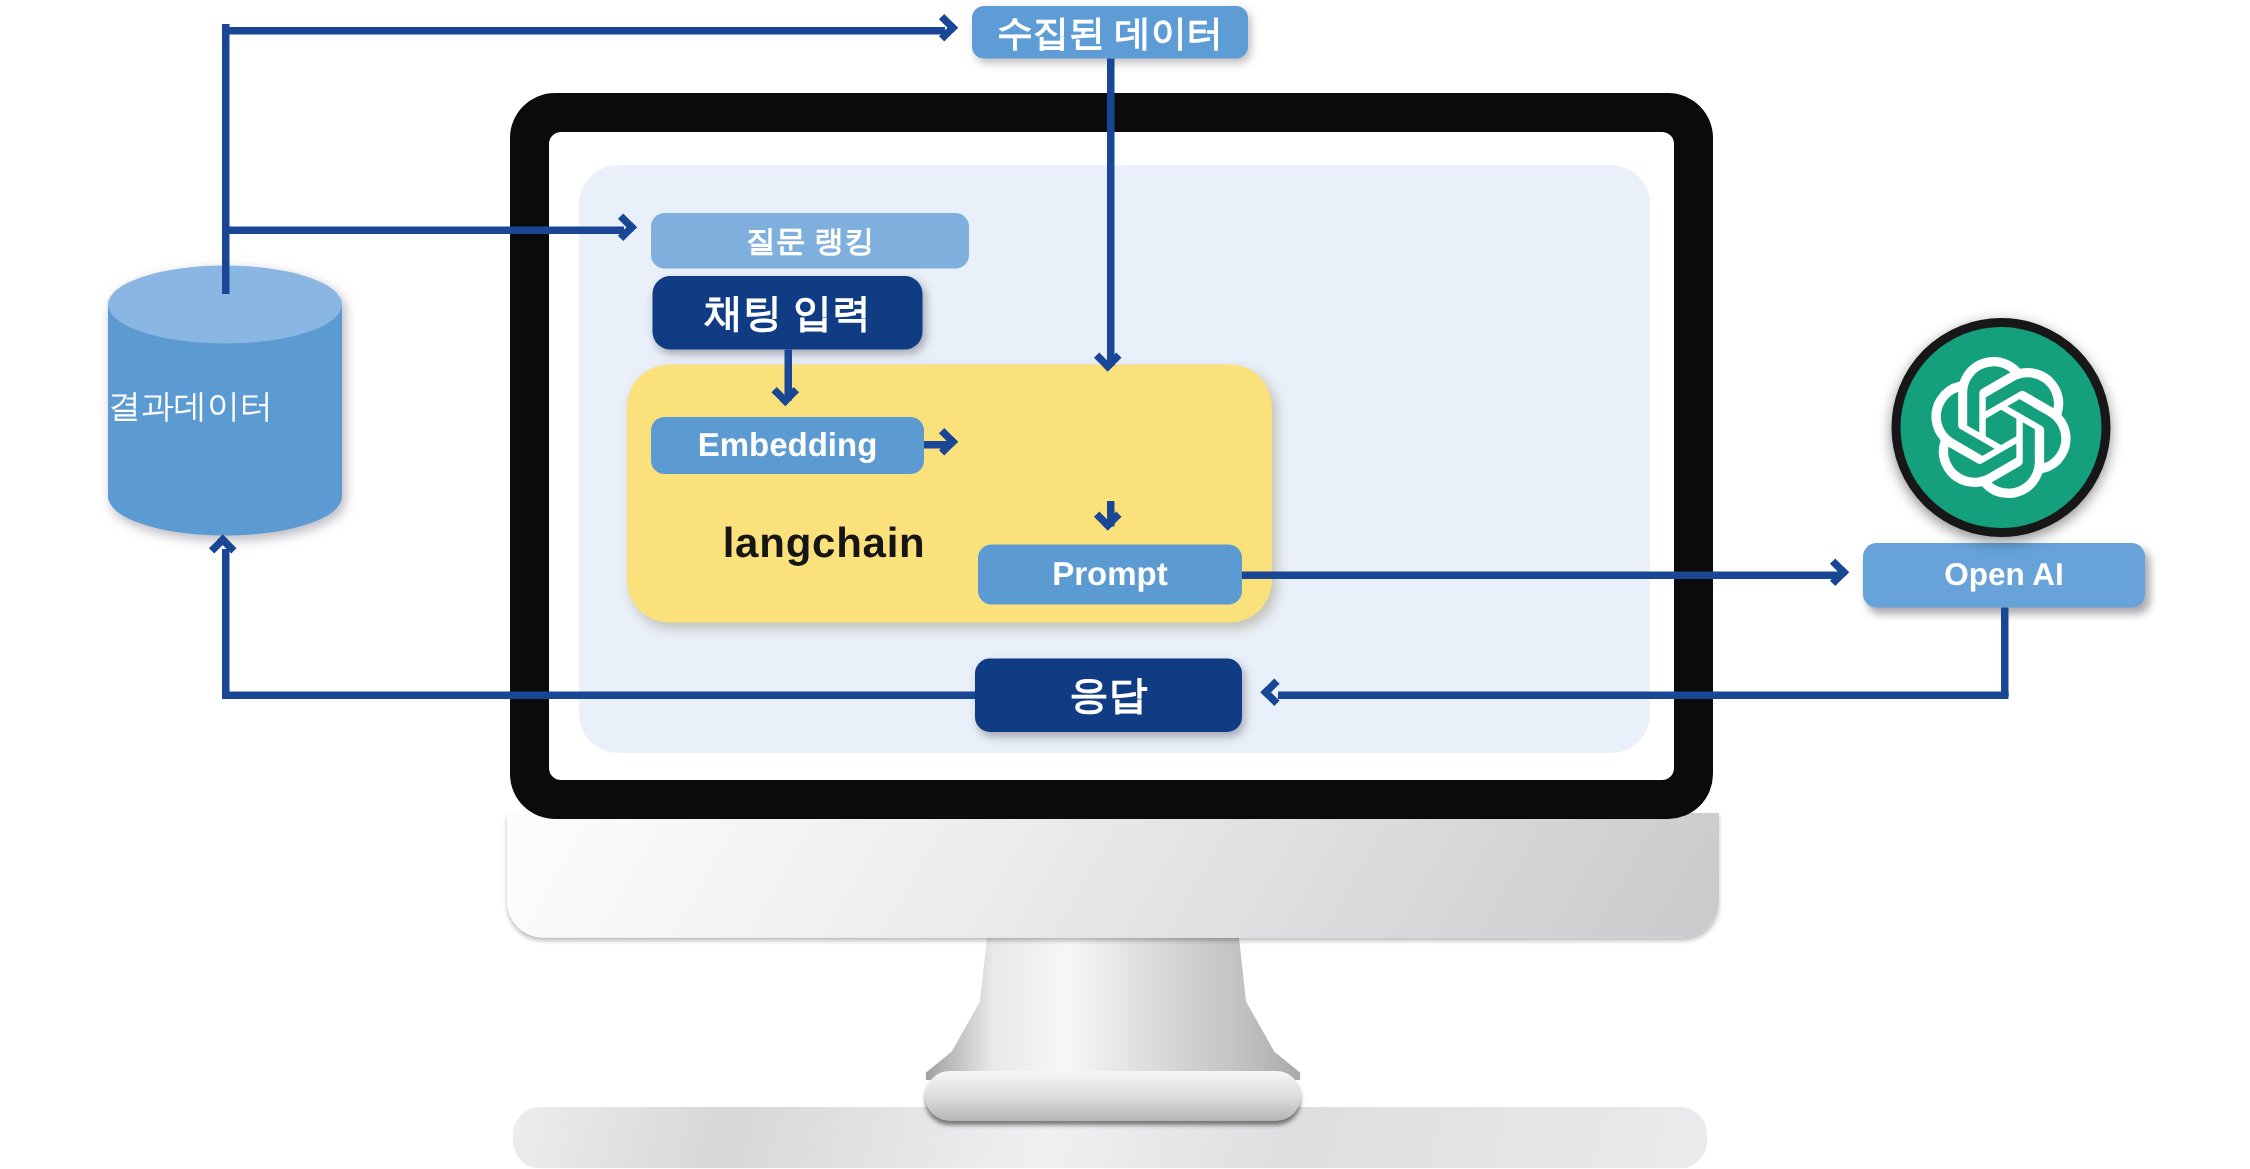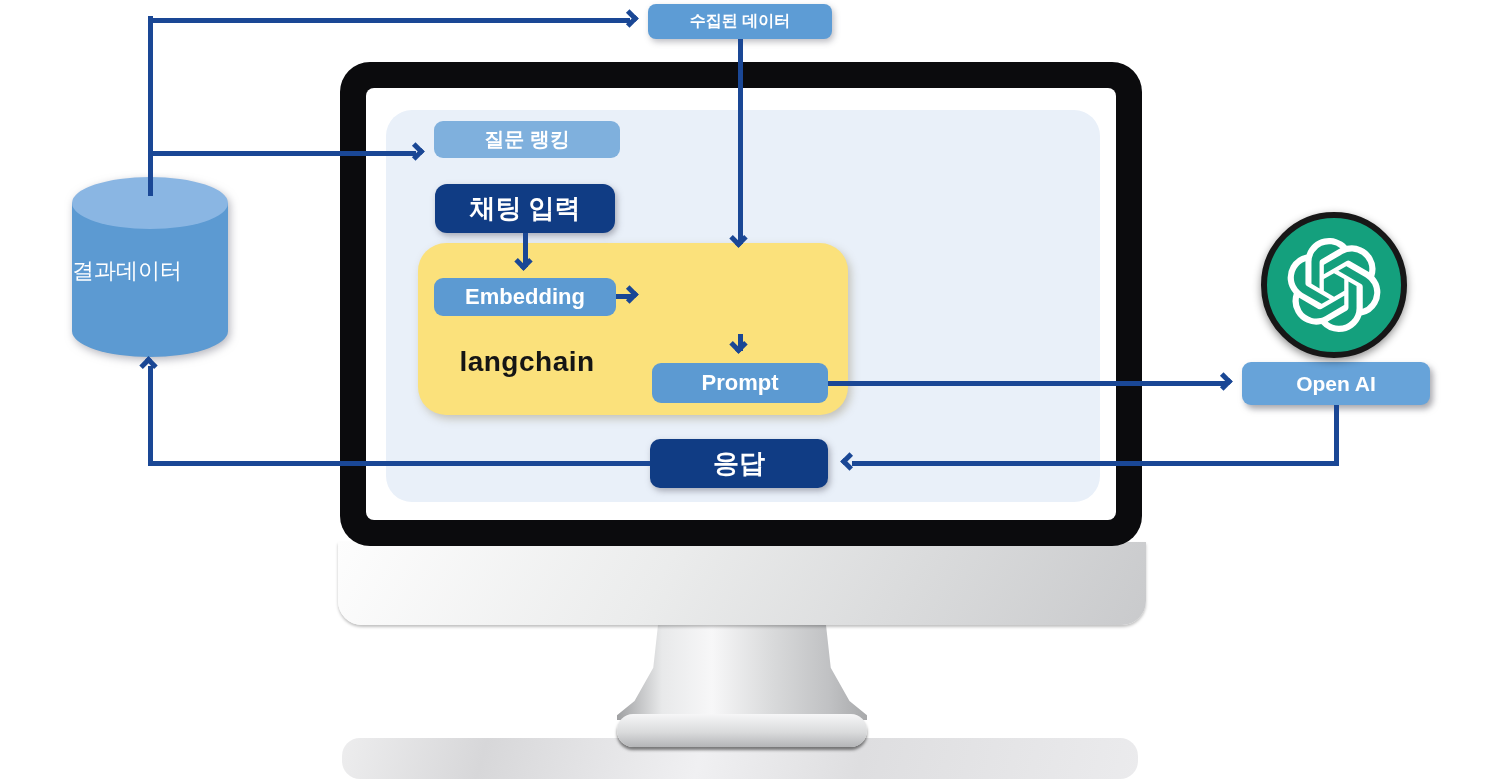--- a/index.html
+++ b/index.html
@@ -34,36 +34,36 @@
         box-shadow:0 2px 3px rgba(0,0,0,.25);}
   .frame{position:absolute;left:340px;top:62px;width:802px;height:484px;z-index:13;
          background:var(--frame);border-radius:30px;}
   .screen{position:absolute;left:26px;top:26px;width:750px;height:432px;background:#ffffff;border-radius:8px;}
   .panel{position:absolute;left:46px;top:48px;width:714px;height:392px;background:var(--panel);border-radius:26px;}
 
   
   .node{position:absolute;display:flex;align-items:center;justify-content:center;
         color:#fff;text-align:center;z-index:25;}
   .n-collected{left:648px;top:4px;width:184px;height:35px;background:var(--node-blue);
-        border-radius:8px;font-size:16px;font-weight:600;box-shadow:2px 3px 6px rgba(110,110,125,.45);}
-  .n-ranking{left:434px;top:121px;width:186px;height:37px;background:var(--node-light);
+        border-radius:8px;font-size:24px;font-weight:600;box-shadow:2px 3px 6px rgba(110,110,125,.45);}
+  .n-ranking{left:434px;top:142px;width:212px;height:37px;background:var(--node-light);
         border-radius:9px;font-size:20px;font-weight:600;}
   .n-chat{left:435px;top:184px;width:180px;height:49px;background:var(--node-navy);
         border-radius:12px;font-size:26px;font-weight:800;box-shadow:2px 3px 6px rgba(100,100,115,.5);}
   .n-embed{left:434px;top:278px;width:182px;height:38px;background:var(--cyl-body);
         border-radius:9px;font-size:22px;font-weight:600;}
   .n-prompt{left:652px;top:363px;width:176px;height:40px;background:var(--cyl-body);
         border-radius:9px;font-size:22px;font-weight:600;}
   .n-response{left:650px;top:439px;width:178px;height:49px;background:var(--node-navy);
         border-radius:10px;font-size:26px;font-weight:800;box-shadow:2px 3px 6px rgba(100,100,115,.5);}
   .n-openai{left:1242px;top:362px;width:188px;height:43px;background:#67a3d9;
         border-radius:9px;font-size:21px;font-weight:600;box-shadow:3px 4px 6px rgba(110,110,120,.6);}
   .yellowbox{position:absolute;left:418px;top:243px;width:430px;height:172px;z-index:20;
         background:var(--yellow);border-radius:28px;box-shadow:3px 4px 8px rgba(150,140,110,.45);}
-  .lc-label{position:absolute;left:437px;top:346px;width:180px;z-index:25;text-align:center;
+  .lc-label{position:absolute;left:437px;top:346px;width:180px;z-index:25;text-align:right;
         font-size:28px;font-weight:800;color:#151515;letter-spacing:.5px;}
 
   
   .cyl{position:absolute;z-index:25;filter:drop-shadow(2px 3px 4px rgba(110,110,125,.5));}
   .cyl .body{position:absolute;left:0;right:0;background:var(--cyl-body);}
   .cyl .top{position:absolute;left:0;right:0;top:0;border-radius:50%;background:var(--cyl-top);}
   .cyl .lbl{position:absolute;left:0;right:0;color:#fff;}
   .cyl-result{left:72px;top:177px;width:156px;height:180px;}
   .cyl-result .body{top:26px;bottom:0;border-radius:0 0 78px 78px / 0 0 26px 26px;}
   .cyl-result .top{height:52px;}

